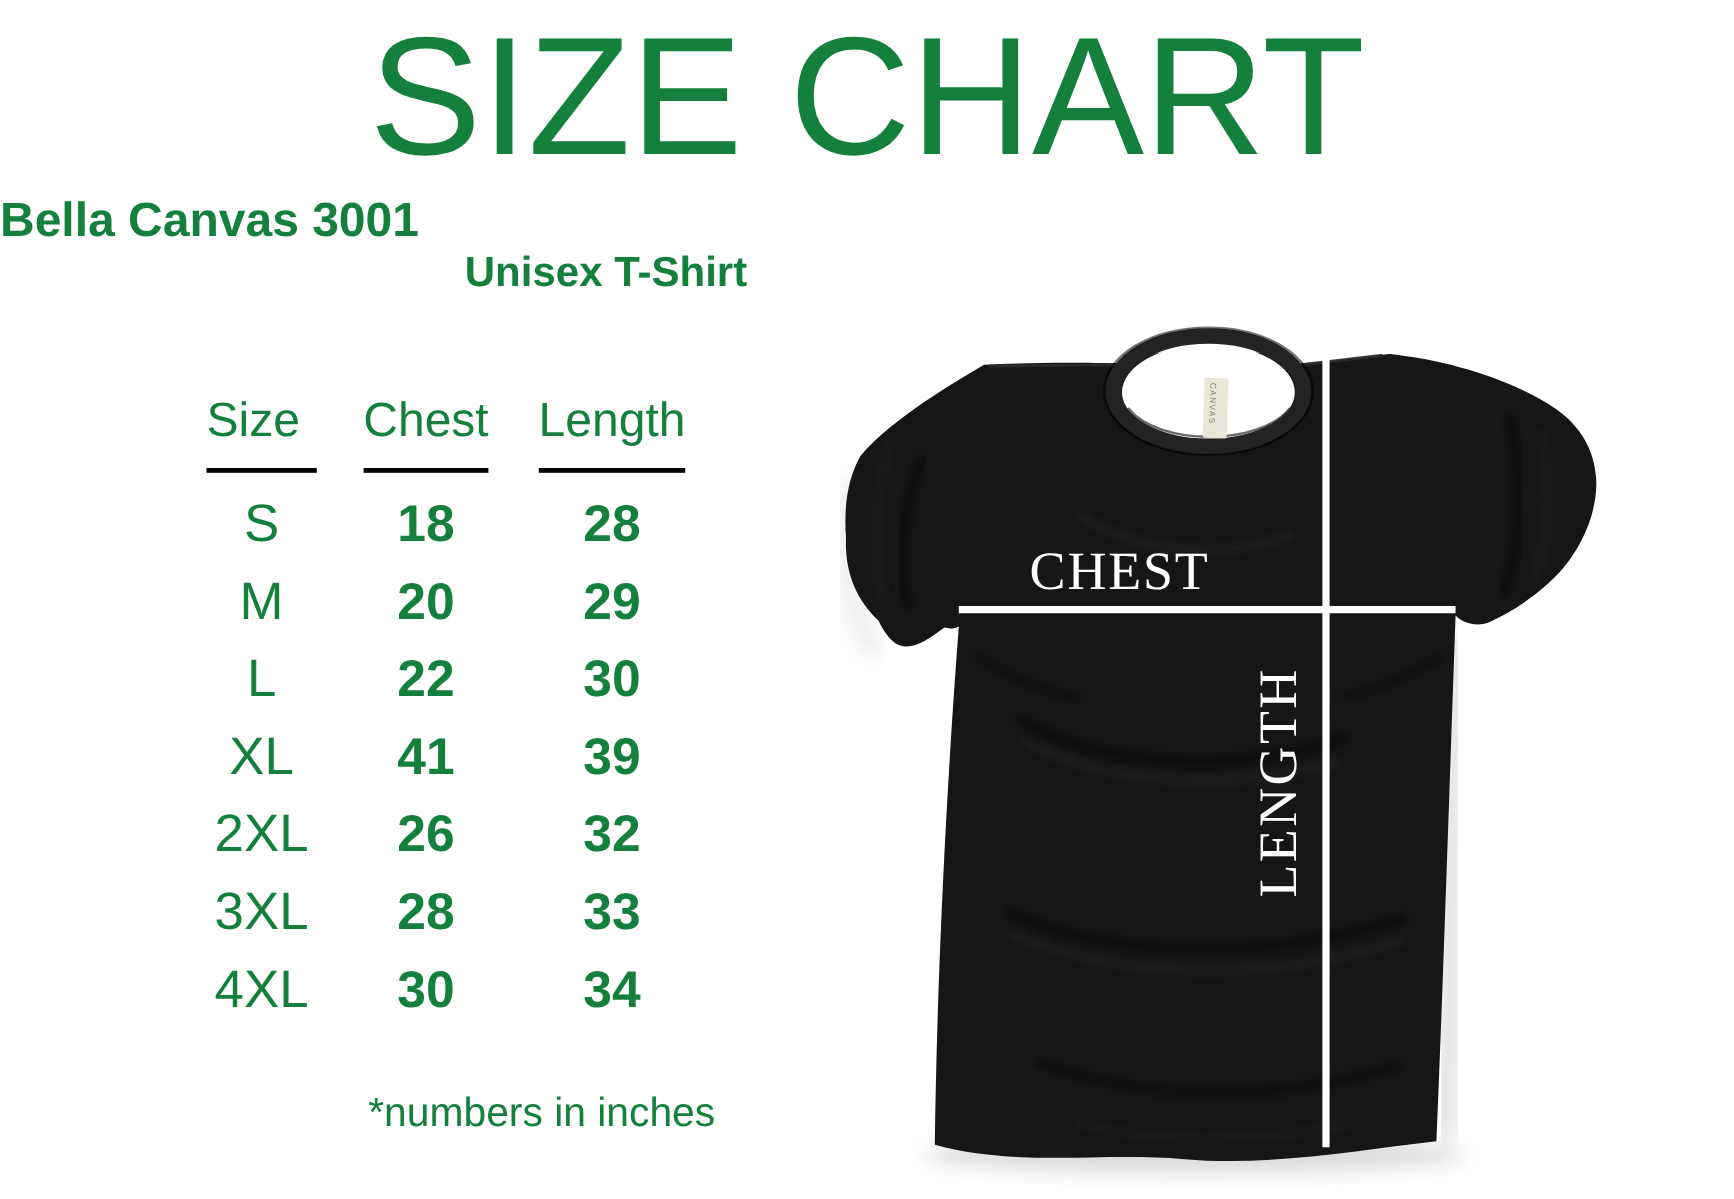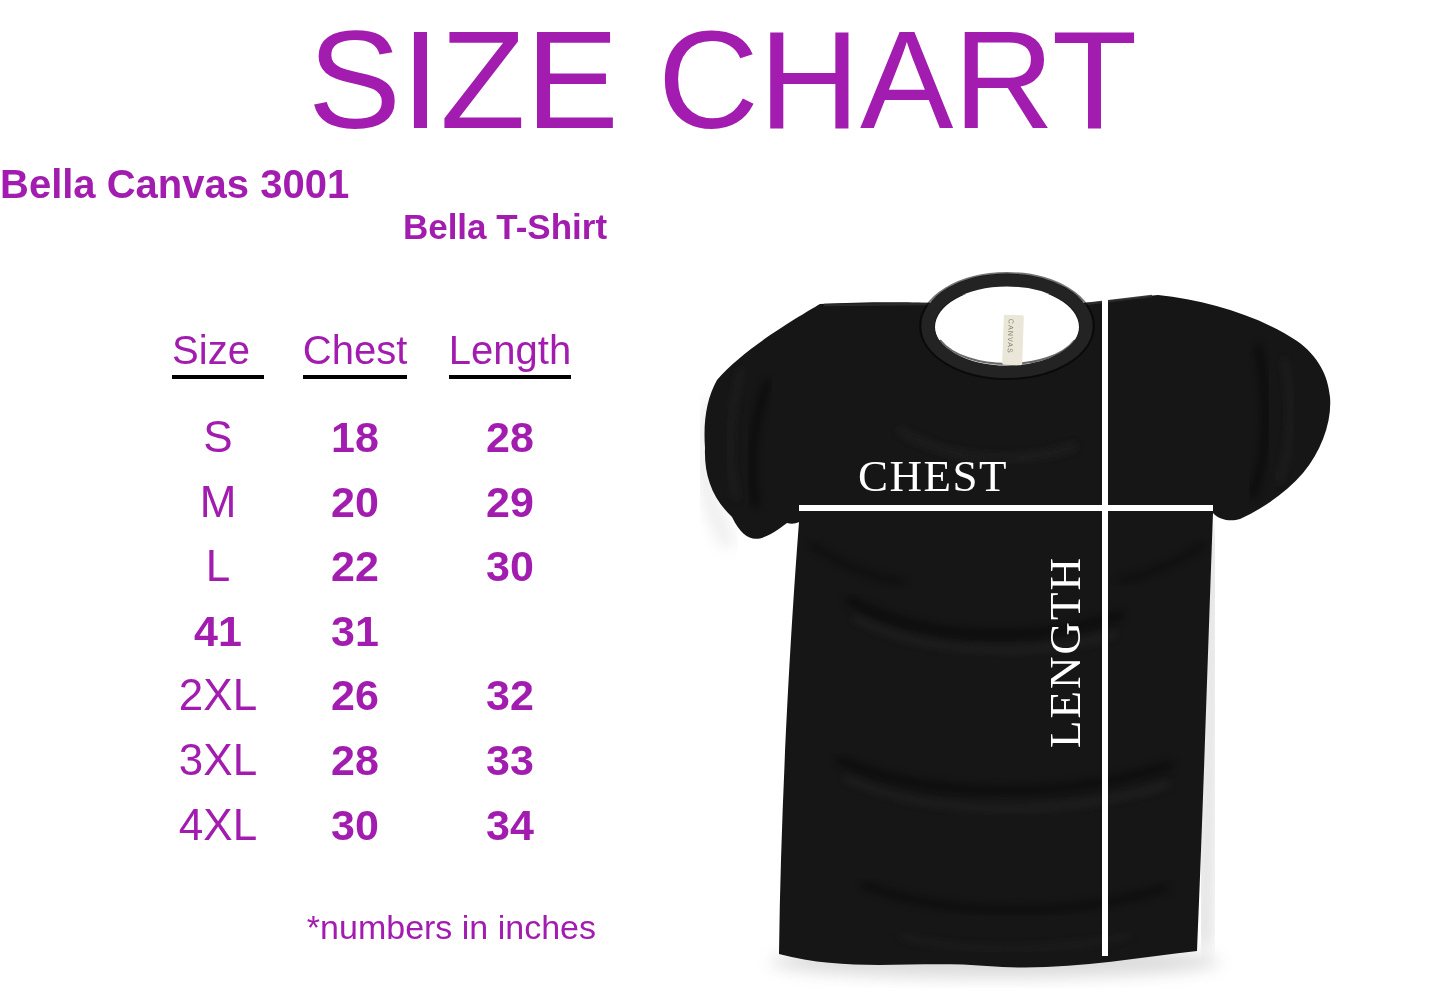--- a/index.html
+++ b/index.html
@@ -3,21 +3,21 @@
 <meta charset="utf-8">
 <style>
   html, body { margin: 0; padding: 0; background: #ffffff; }
   .page {
     position: relative;
     width: 1445px;
     height: 999px;
     background: #ffffff;
     overflow: hidden;
     font-family: "Liberation Sans", sans-serif;
-    color: #a21caf;
+    color: #15803d;
   }
   .title {
     position: absolute;
     top: 10px; left: 0;
     width: 100%;
     text-align: center;
     font-size: 140px;
     font-weight: 400;
     line-height: 1;
     letter-spacing: 0px;
@@ -55,21 +55,21 @@
   .size-table .hdr-row { height: 50px; }
   .size-table .hdr-cell {
     text-align: center;
     font-size: 40px;
     font-weight: 400;
     line-height: 1.0;
   }
   .size-table .hdr-cell span {
     display: inline-block;
     border-bottom: 4px solid #000;
-    padding-bottom: 5px;
+    padding-bottom: 20px;
   }
   .size-table .hdr-cell.size-col span { padding-right: 14px; }
   .size-table .rows { margin-top: 25px; }
   .size-table .data-row { height: 64.6px; }
   .size-table .cell {
     text-align: center;
     font-size: 44px;
     line-height: 64.6px;
     font-weight: 400;
   }
@@ -96,21 +96,21 @@
     fill: #ffffff;
   }
 </style>
 </head>
 <body>
 
 <div class="page">
 
   <div class="title">SIZE CHART</div>
   <div class="subtitle1">Bella Canvas 3001</div>
-  <div class="subtitle2">Bella T-Shirt</div>
+  <div class="subtitle2">Unisex T-Shirt</div>
 
   <div class="size-table">
     <div class="hdr-row">
       <div class="hdr-cell size-col"><span>Size</span></div>
       <div class="hdr-cell"><span>Chest</span></div>
       <div class="hdr-cell"><span>Length</span></div>
     </div>
     <div class="rows">
       <div class="data-row">
         <div class="cell">S</div>
@@ -121,22 +121,23 @@
         <div class="cell">M</div>
         <div class="cell num">20</div>
         <div class="cell num">29</div>
       </div>
       <div class="data-row">
         <div class="cell">L</div>
         <div class="cell num">22</div>
         <div class="cell num">30</div>
       </div>
       <div class="data-row">
+        <div class="cell">XL</div>
         <div class="cell num">41</div>
-        <div class="cell num">31</div>
+        <div class="cell num">39</div>
       </div>
       <div class="data-row">
         <div class="cell">2XL</div>
         <div class="cell num">26</div>
         <div class="cell num">32</div>
       </div>
       <div class="data-row">
         <div class="cell">3XL</div>
         <div class="cell num">28</div>
         <div class="cell num">33</div>

